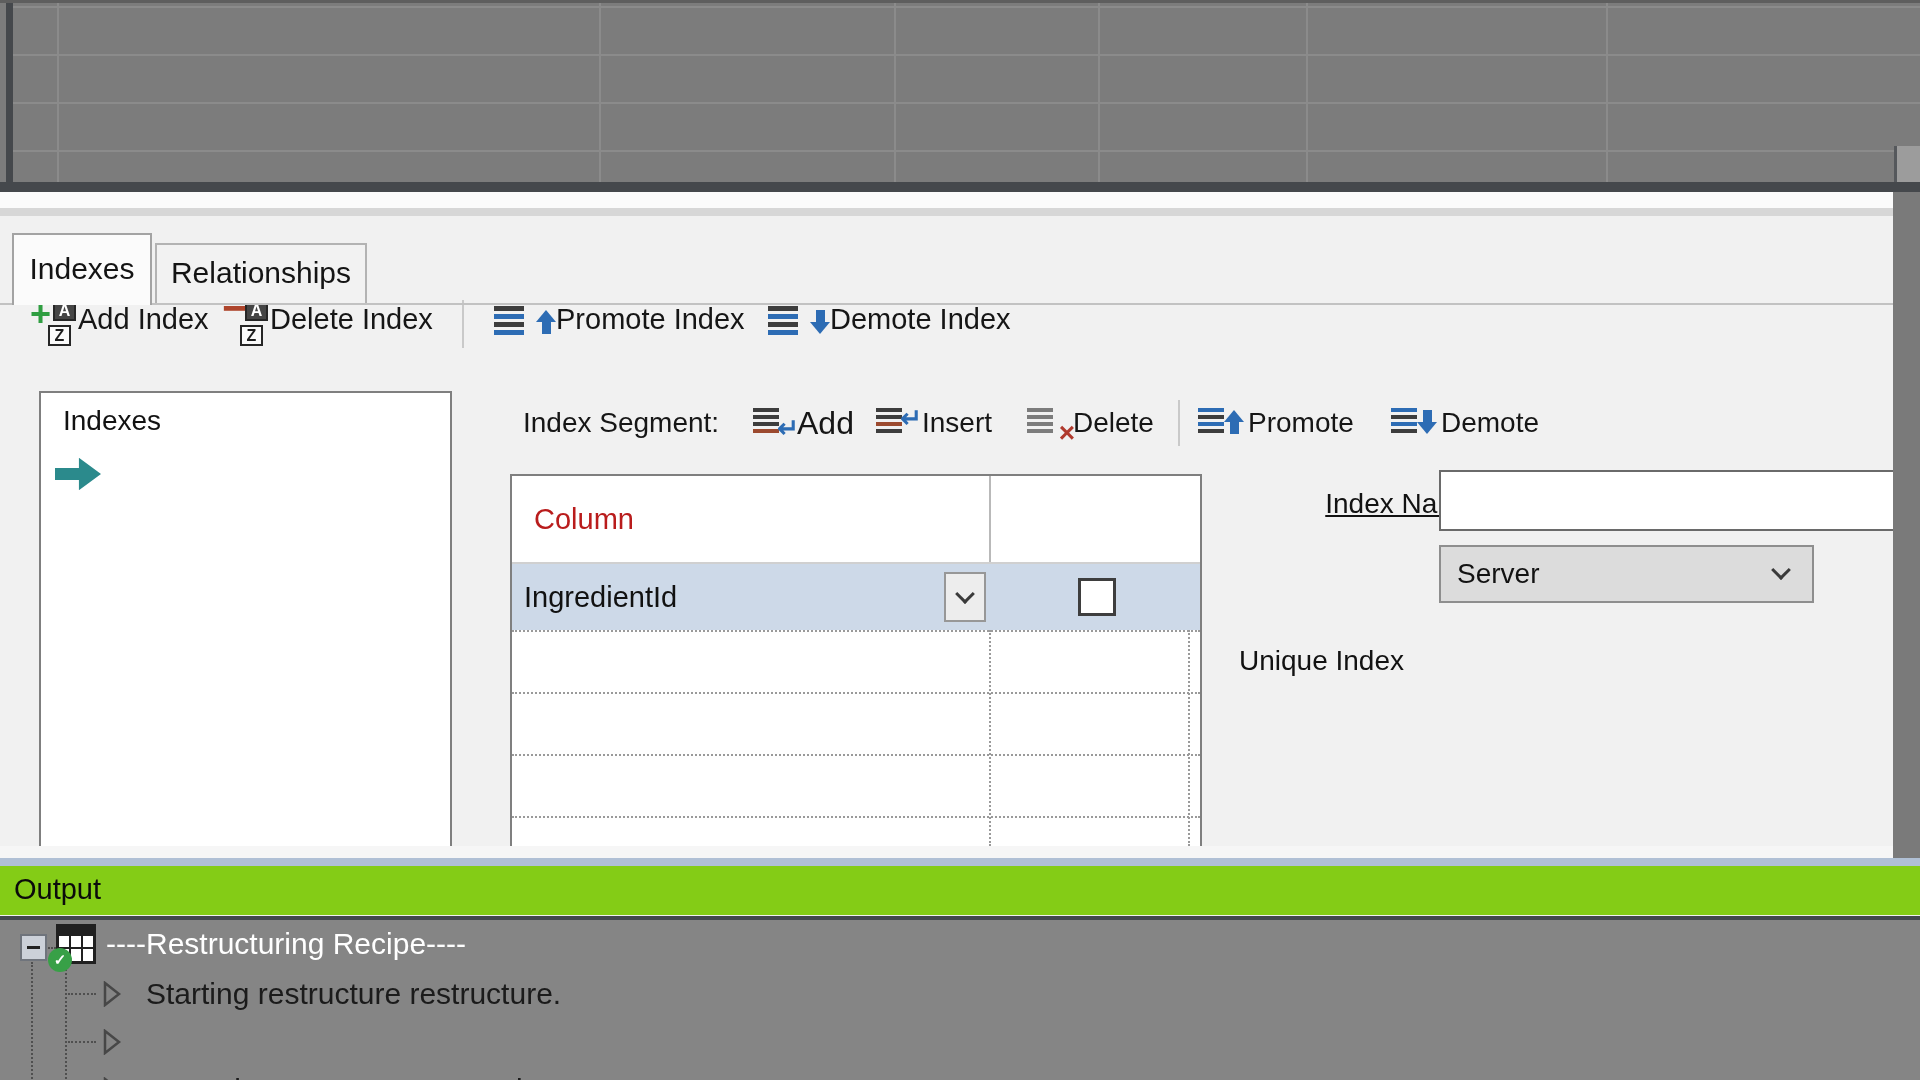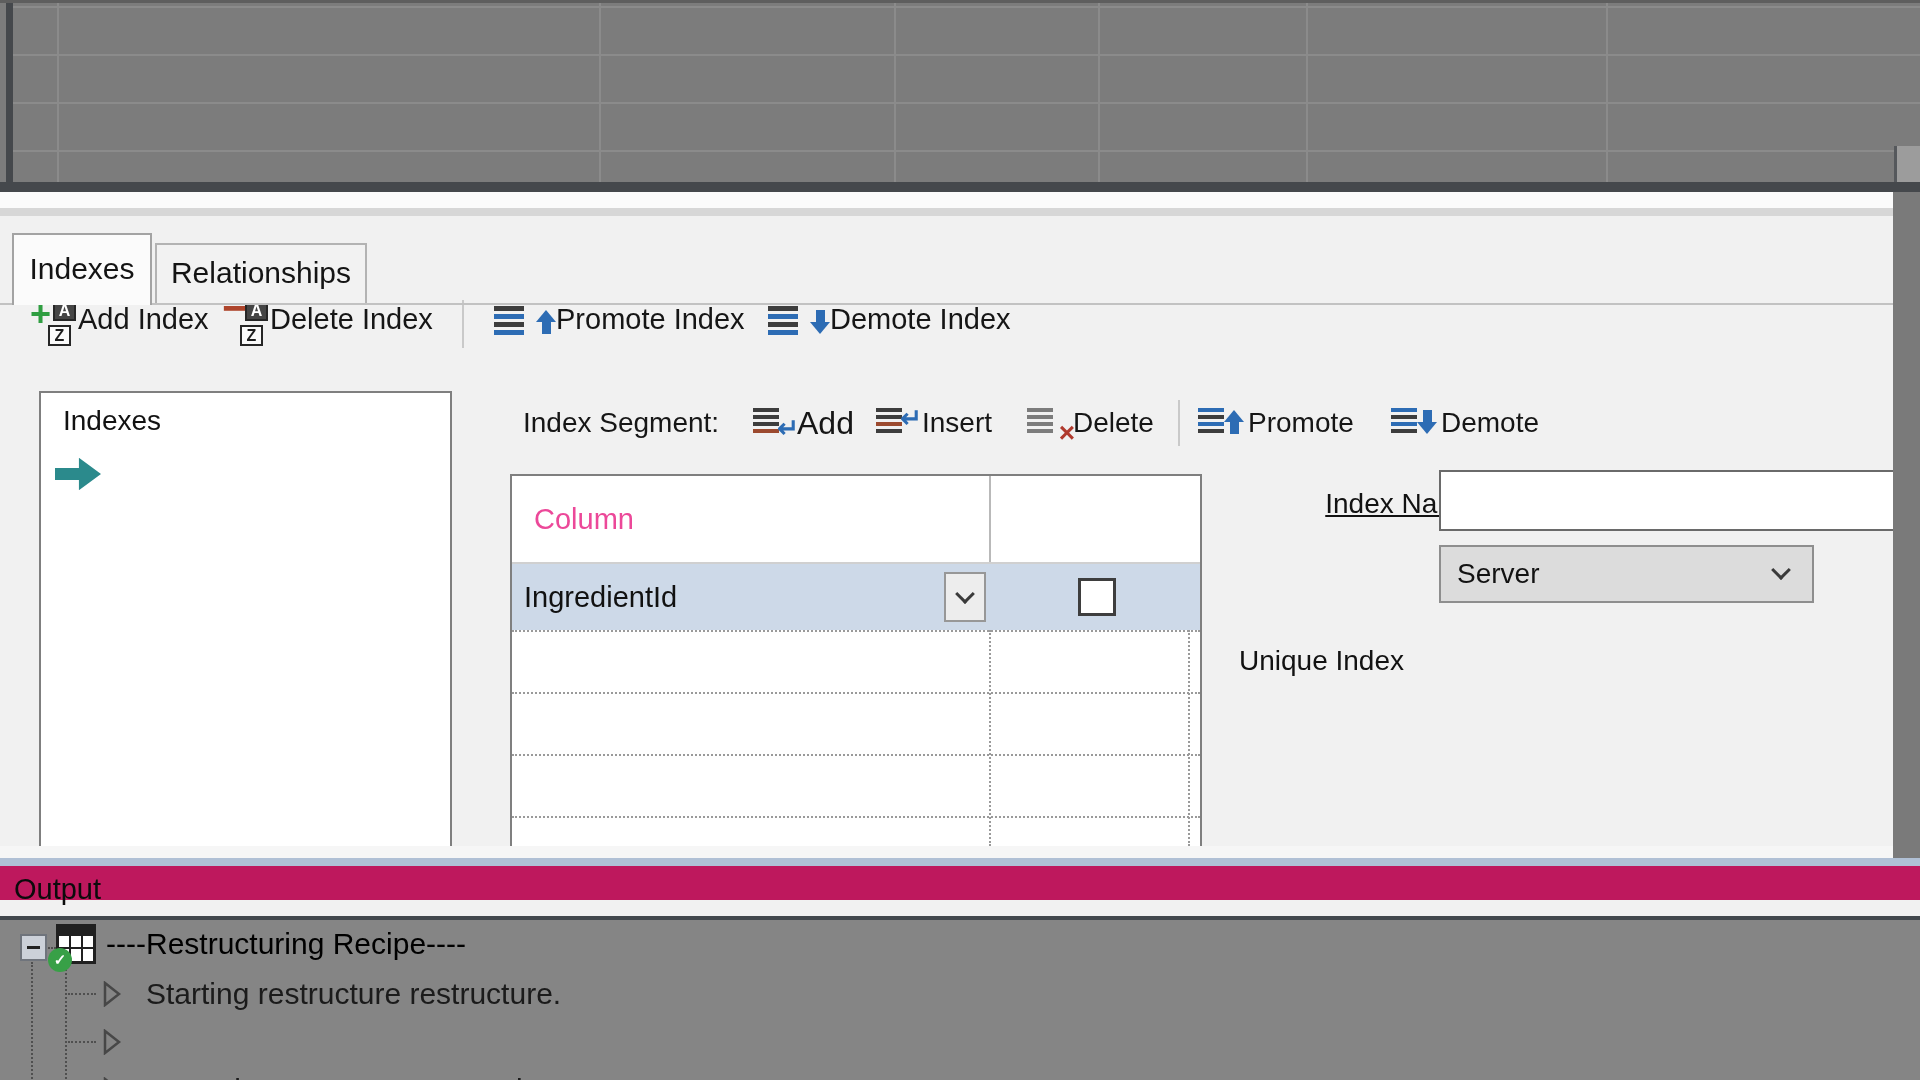--- a/index.html
+++ b/index.html
@@ -62,21 +62,21 @@
   
   #index-listbox { left:39px; top:391px; width:413px; height:457px; background:#ffffff; border:2px solid #7f7f7f; }
   #index-list-header { position:absolute; left:22px; top:12px; font-size:28px; color:#121212; }
   #index-arrow { position:absolute; left:14px; top:64px; width:46px; height:34px; background:#2b8a8c;
                  clip-path:polygon(0 32%, 52% 32%, 52% 2%, 100% 50%, 52% 98%, 52% 68%, 0 68%); }
   #index-selected { position:absolute; left:60px; top:56px; width:350px; height:50px; background:#1277d7;
                     color:#ffffff; font-size:30px; line-height:50px; padding-left:8px; }
 
   
   #segment-grid { left:510px; top:474px; width:692px; height:374px; background:#ffffff; border:2px solid #7f7f7f; overflow:hidden; }
-  .sg-header-cell { position:absolute; top:0; height:86px; line-height:86px; font-size:29px; color:#ec4899; }
+  .sg-header-cell { position:absolute; top:0; height:86px; line-height:86px; font-size:29px; color:#b91c1c; }
   #sg-divider-header { position:absolute; left:477px; top:0; width:2px; height:86px; background:#b9b9b9; }
   #sg-header-bottom  { position:absolute; left:0; top:86px; width:688px; height:2px; background:#d0d0d0; }
   #sg-row1 { position:absolute; left:0; top:88px; width:688px; height:66px; background:#cdd9e8; }
   #sg-row1-text { position:absolute; left:12px; top:0; height:66px; line-height:66px; font-size:29px; color:#111111; }
   #sg-dropdown { position:absolute; left:432px; top:8px; width:42px; height:50px; background:#ededed; border:2px solid #979797; }
   .chev { position:absolute; width:14px; height:14px; border-right:3px solid #3a3a3a; border-bottom:3px solid #3a3a3a; transform:rotate(45deg); }
   #sg-checkbox { position:absolute; left:566px; top:102px; width:38px; height:38px; background:#ffffff; border:3px solid #3e3e3e; }
   .sg-dotted-row { position:absolute; left:0; width:688px; height:0; border-top:2px dotted #9a9a9a; }
   .sg-dotted-col { position:absolute; top:154px; width:0; height:216px; border-left:2px dotted #9a9a9a; }
 
@@ -84,37 +84,37 @@
   .prop-label { position:absolute; width:275px; text-align:right; font-size:28px; color:#121212; }
   #index-name-input { position:absolute; left:1439px; top:470px; width:456px; height:61px; background:#ffffff;
                       border:2px solid #6a6a6a; font-size:28px; padding:0 10px; font-family:"Liberation Sans",sans-serif; }
   #index-type-combo { position:absolute; left:1439px; top:545px; width:375px; height:58px; background:#dcdcdc; border:2px solid #8e8e8e; }
   #index-type-value { position:absolute; left:16px; top:0; height:54px; line-height:54px; font-size:28px; color:#121212; }
   #unique-label { position:absolute; left:1239px; top:645px; font-size:28px; color:#121212; }
 
   
   #bottom-light { left:0; top:846px; width:1920px; height:12px; background:#f6f6f6; }
   #blue-line    { left:0; top:858px; width:1920px; height:8px;  background:#b0c0d5; }
-  #output-bar   { left:0; top:866px; width:1920px; height:34px; background:#be185d;padding-left:36px; }
+  #output-bar   { left:0; top:866px; width:1920px; height:49px; background:#84cc16;padding-left:36px; }
   #output-title { position:absolute; left:14px; top:7px; font-size:29px; color:#0b0b0b; }
   #output-darkline { left:0; top:916px; width:1920px; height:4px; background:#42474d; }
   #output-content  { left:0; top:920px; width:1920px; height:160px; background:#858585; overflow:hidden; }
 
   .dotted-v { position:absolute; width:0; border-left:2px dotted #4f4f4f; }
   .dotted-h { position:absolute; height:0; border-top:2px dotted #4f4f4f; }
   #out-expand { position:absolute; left:20px; top:10px; width:27px; height:27px; background:#ccd1d9; border:2px solid #6f747c; }
   #out-expand .minus { position:absolute; left:5px; top:10px; width:13px; height:3px; background:#222222; }
   #out-table-icon { position:absolute; left:56px; top:0px; width:40px; height:40px; background:#ffffff; border:3px solid #202020; }
   #out-table-icon .hdr { position:absolute; left:0; top:0; width:34px; height:9px; background:#202020; }
   #out-table-icon .v1  { position:absolute; left:10px; top:0; width:2px; height:34px; background:#202020; }
   #out-table-icon .v2  { position:absolute; left:22px; top:0; width:2px; height:34px; background:#202020; }
   #out-table-icon .h1  { position:absolute; left:0; top:20px; width:34px; height:2px; background:#202020; }
   #out-check { position:absolute; left:48px; top:24px; width:24px; height:24px; background:#38a047; border-radius:50%;
                color:#ffffff; font-size:15px; font-weight:bold; text-align:center; line-height:24px; }
-  .out-root-text { position:absolute; left:106px; top:0; height:40px; line-height:40px; font-size:30px; color:#000000; white-space:nowrap; }
+  .out-root-text { position:absolute; left:106px; top:0; height:40px; line-height:40px; font-size:30px; color:#ffffff; white-space:nowrap; }
   .out-row { position:absolute; left:0; width:1200px; height:40px; }
   .out-row .txt { position:absolute; left:146px; top:0; height:40px; line-height:40px; font-size:30px; color:#1b1b1b; white-space:nowrap; }
   .out-row svg { position:absolute; left:102px; top:7px; }
   .out-row .stub { left:68px; top:19px; width:28px; }
 </style>
 </head>
 <body>
 
 <div id="screen">
 

